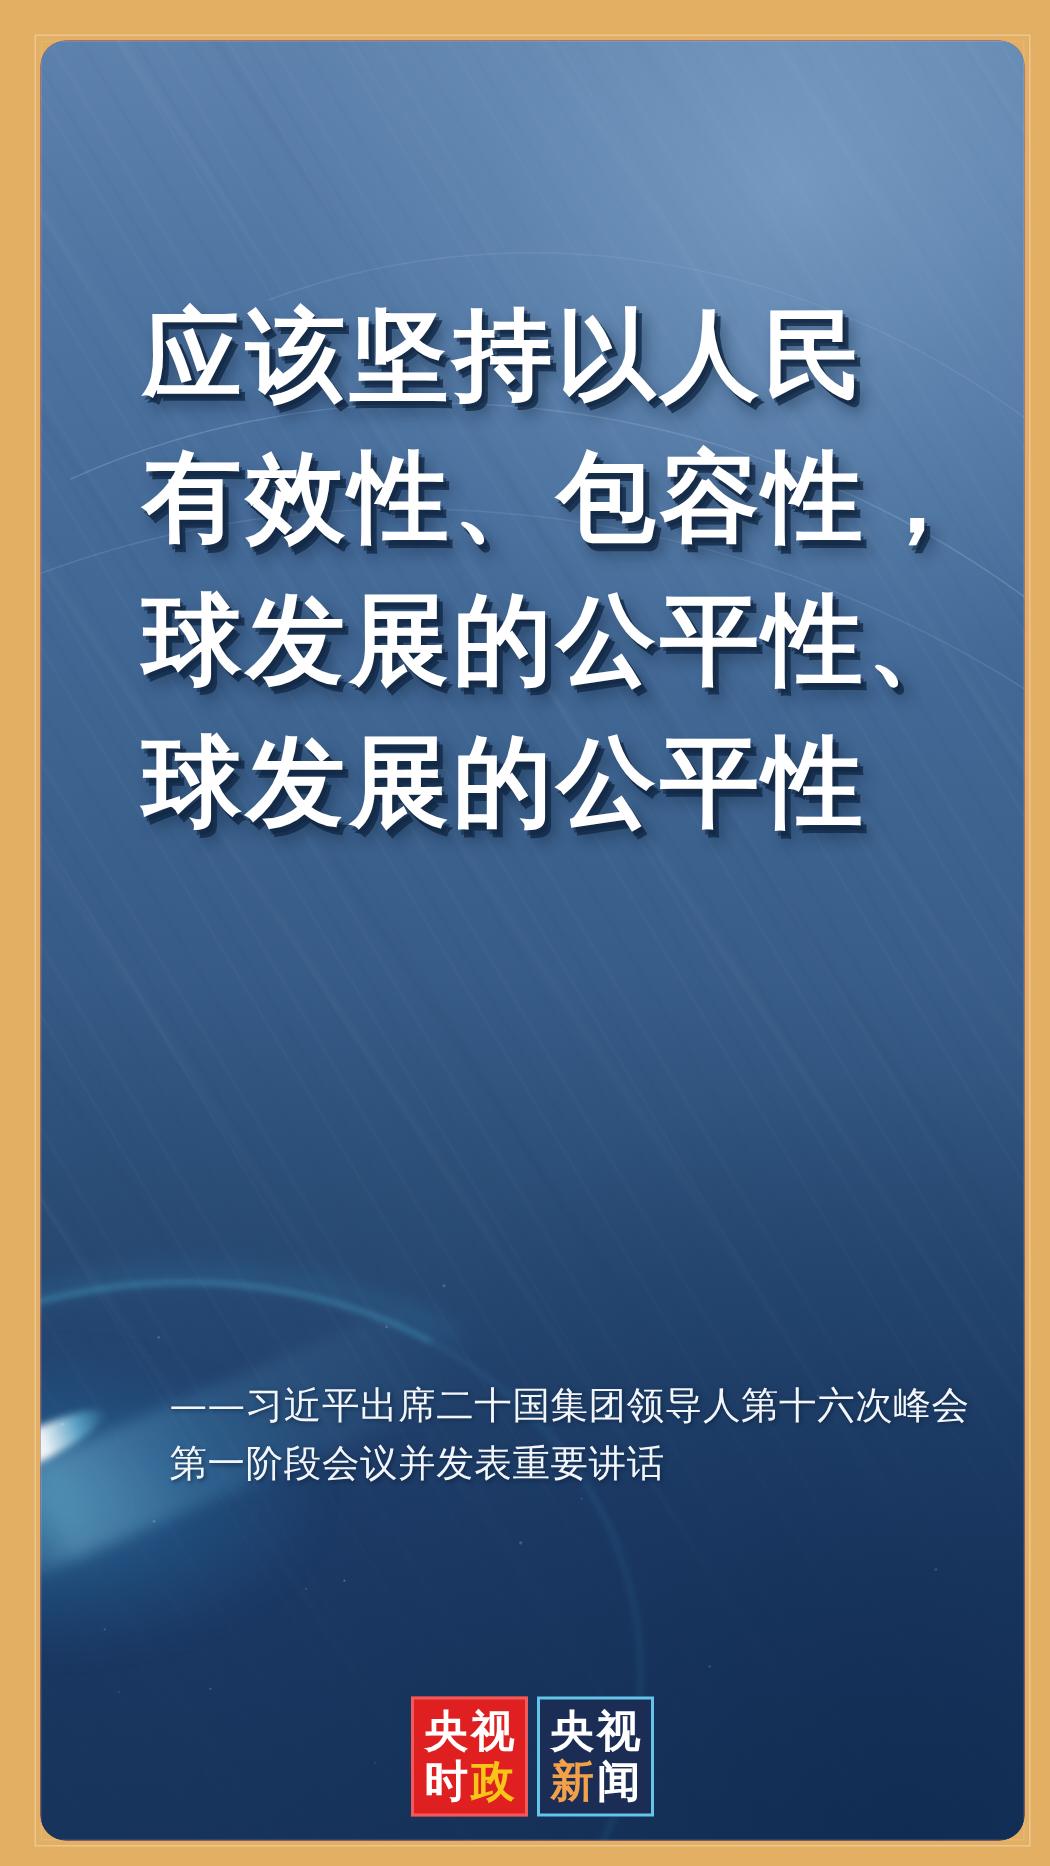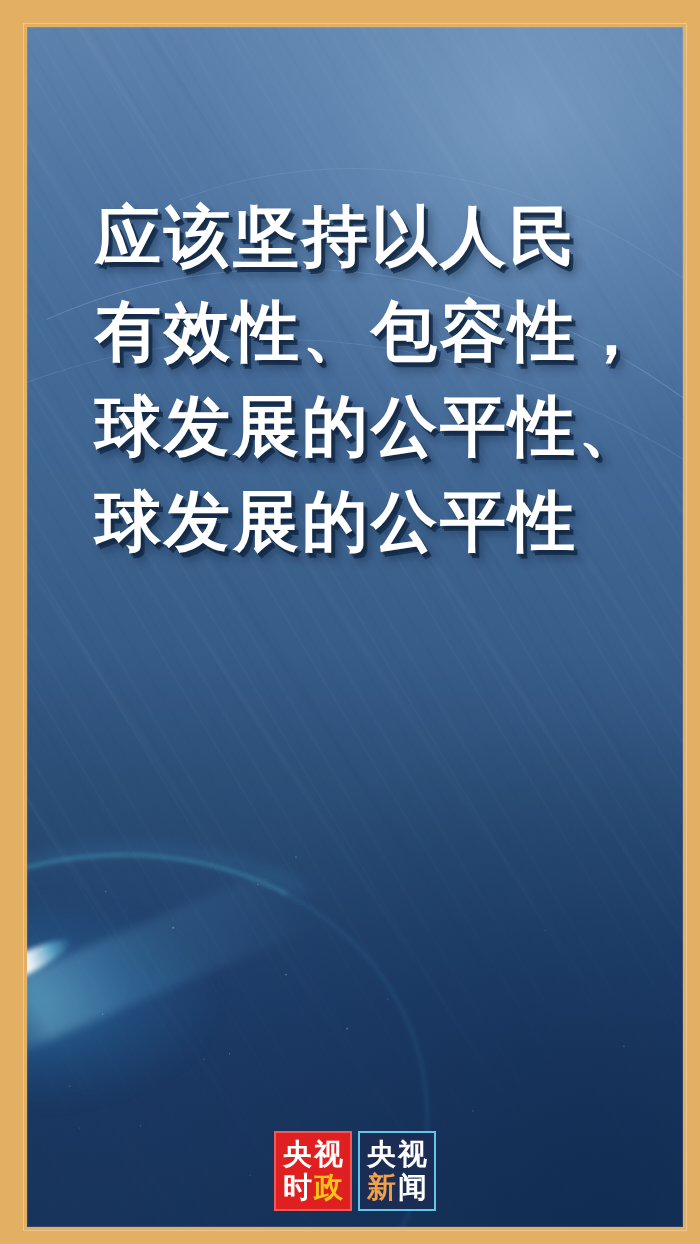--- a/index.html
+++ b/index.html
@@ -24,20 +24,21 @@
 
   
   .frame-inner {
     position: absolute;
     left: 27px;
     top: 27px;
     right: 17px;
     bottom: 17px;
     overflow: hidden;
     background: #be185d;
+    border-radius: 17px;
   }
 
   
   .frame-hairline {
     position: absolute;
     left: 23px;
     top: 23px;
     right: 13px;
     bottom: 13px;
     border: 1px solid rgba(255,255,255,0.30);
@@ -390,20 +391,24 @@
 
     <div class="content">
 
       <div class="headline">
         <div class="headline-line">应该坚持以人民</div>
         <div class="headline-line">有效性、包容性，</div>
         <div class="headline-line">球发展的公平性、</div>
         <div class="headline-line">球发展的公平性</div>
       </div>
 
+      <div class="attribution">
+        <div class="attr-line">——习近平出席二十国集团领导人第十六次峰会</div>
+        <div class="attr-line">第一阶段会议并发表重要讲话</div>
+      </div>
 
       <div class="logo-row">
 
         <div class="badge badge-red">
           <div class="badge-row">
             <span class="ch-white">央</span>
             <span class="ch-white">视</span>
           </div>
           <div class="badge-row">
             <span class="ch-white">时</span>

